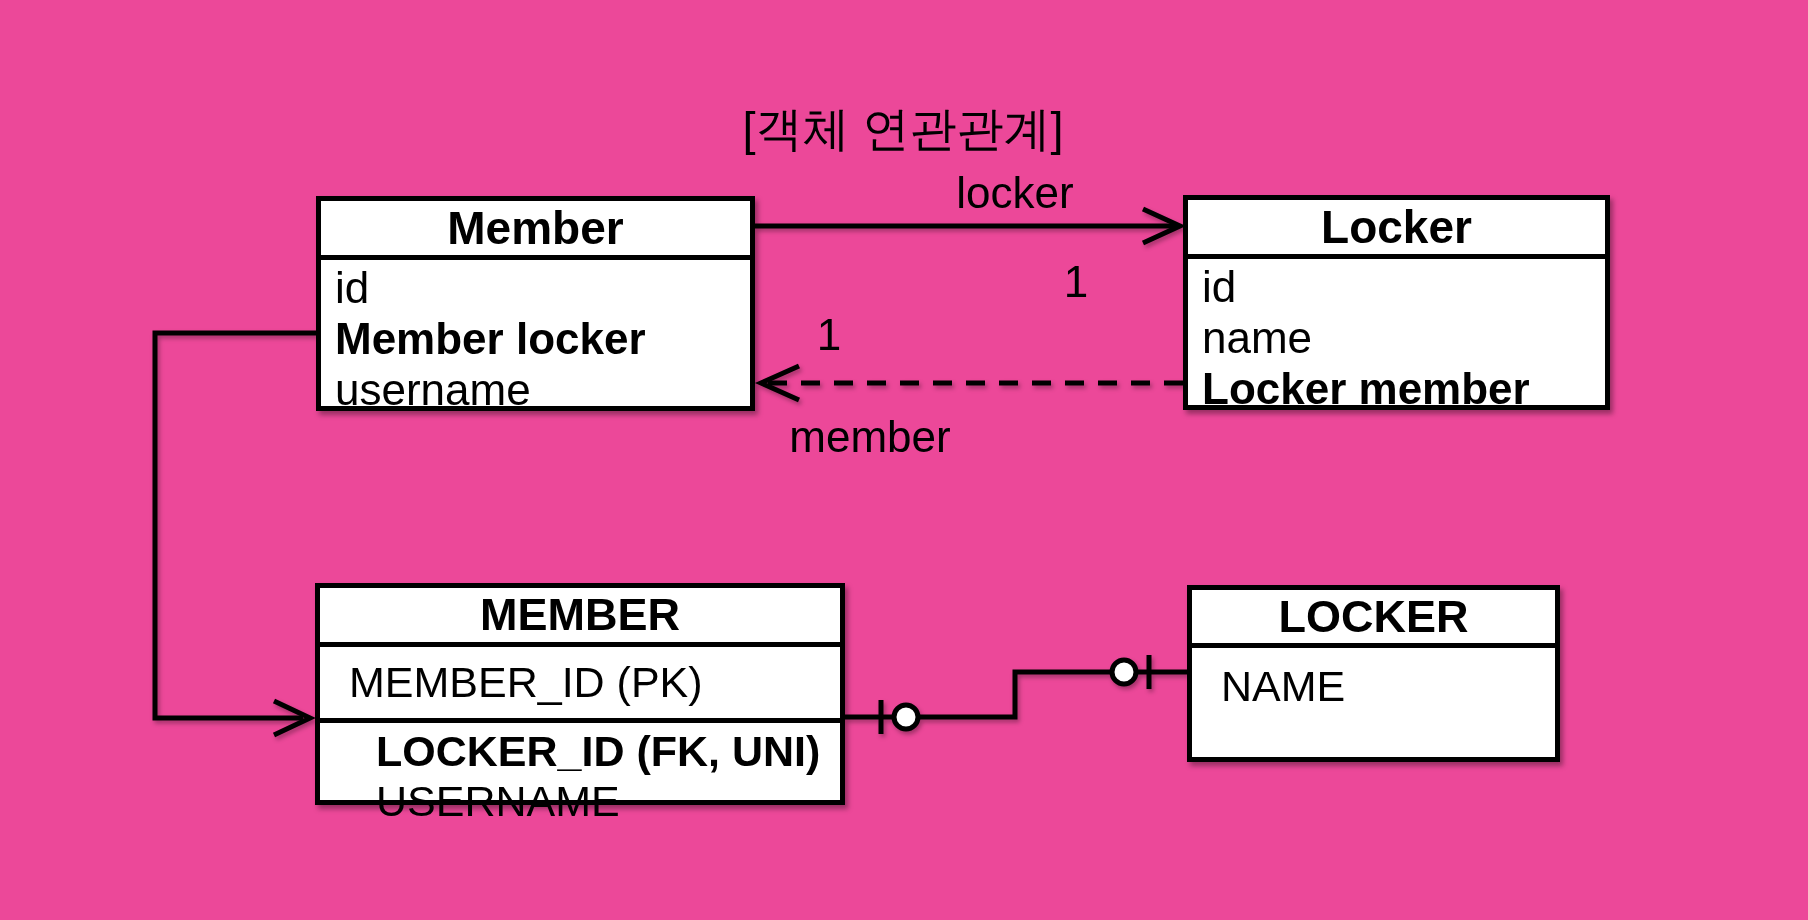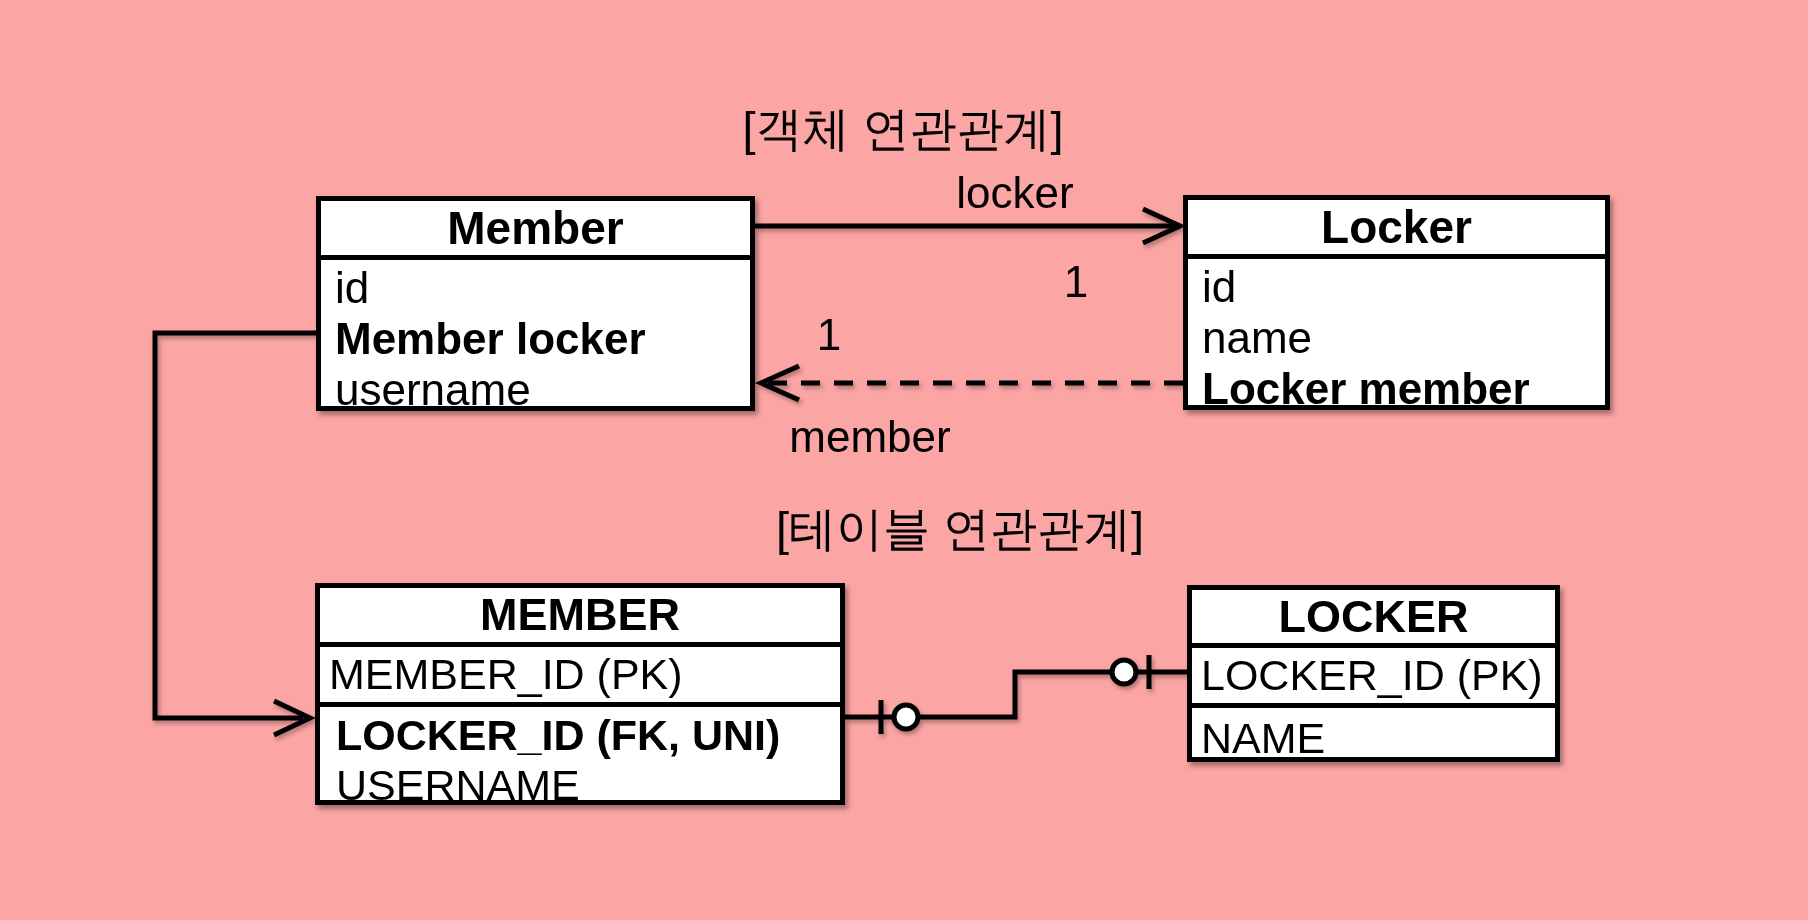--- a/index.html
+++ b/index.html
@@ -4,21 +4,21 @@
 <style>
   html, body {
     margin: 0;
     padding: 0;
     background: #ffffff;
   }
   .stage {
     position: relative;
     width: 1808px;
     height: 920px;
-    background: #fca5a5;
+    background: #ec4899;
     overflow: hidden;
     font-family: "Liberation Sans", "DejaVu Sans", sans-serif;
     color: #000000;
   }
   svg.lines {
     position: absolute;
     left: 0; top: 0;
     width: 1808px; height: 920px;
     filter: drop-shadow(2px 3px 2px rgba(0,0,0,0.30));
   }
@@ -58,32 +58,33 @@
   .uml-fields {
     padding: 2px 17px 0 14px;
   }
   .uml-field {
     font-size: 44px;
     line-height: 51px;
     white-space: nowrap;
   }
   .db-row {
     box-sizing: border-box;
-    height: 60px;
+    height: 76px;
     display: flex;
     align-items: center;
-    padding-left: 9px;
+    padding-left: 29px;
     font-size: 43px;
     white-space: nowrap;
   }
   .db-row.sep {
     border-bottom: 5px solid #000000;
   }
   .db-compartment {
     padding: 3px 0 0 16px;
+    margin-left: 40px;
   }
   .db-line {
     font-size: 43px;
     line-height: 50px;
     white-space: nowrap;
   }
   .bold { font-weight: bold; }
 </style>
 </head>
 <body>
@@ -110,21 +111,20 @@
     <g stroke="#000000" stroke-width="5" fill="none">
       <path d="M845,717 L1015,717 L1015,672 L1187,672"></path>
       <line x1="881" y1="700" x2="881" y2="734"></line>
       <line x1="1149" y1="655" x2="1149" y2="689"></line>
       <circle cx="906" cy="717" r="12" fill="#ffffff"></circle>
       <circle cx="1124" cy="672" r="12" fill="#ffffff"></circle>
     </g>
   </svg>
 
   <div class="diagram-label" style="left:703px; top:98px; width:400px;">[객체 연관관계]</div>
-  <div class="diagram-label" style="left:760px; top:498px; width:400px;">[테이블 연관관계]</div>
 
   <div class="annot" style="left:915px; top:168px; width:200px;">locker</div>
   <div class="annot" style="left:1046px; top:257px; width:60px;">1</div>
   <div class="annot" style="left:799px; top:310px; width:60px;">1</div>
   <div class="annot" style="left:770px; top:412px; width:200px;">member</div>
 
   <div class="uml-box" style="left:316px; top:196px; width:439px; height:215px;">
     <div class="box-header">Member</div>
     <div class="uml-fields">
       <div class="uml-field">id</div>
@@ -146,17 +146,16 @@
     <div class="box-header" style="font-size:45px;">MEMBER</div>
     <div class="db-row sep">MEMBER_ID (PK)</div>
     <div class="db-compartment">
       <div class="db-line bold">LOCKER_ID (FK, UNI)</div>
       <div class="db-line">USERNAME</div>
     </div>
   </div>
 
   <div class="db-table" style="left:1187px; top:585px; width:373px; height:177px;">
     <div class="box-header" style="font-size:45px; height:58px;">LOCKER</div>
-    <div class="db-row sep">LOCKER_ID (PK)</div>
     <div class="db-row">NAME</div>
   </div>
 
 </div>
 
 </body></html>

